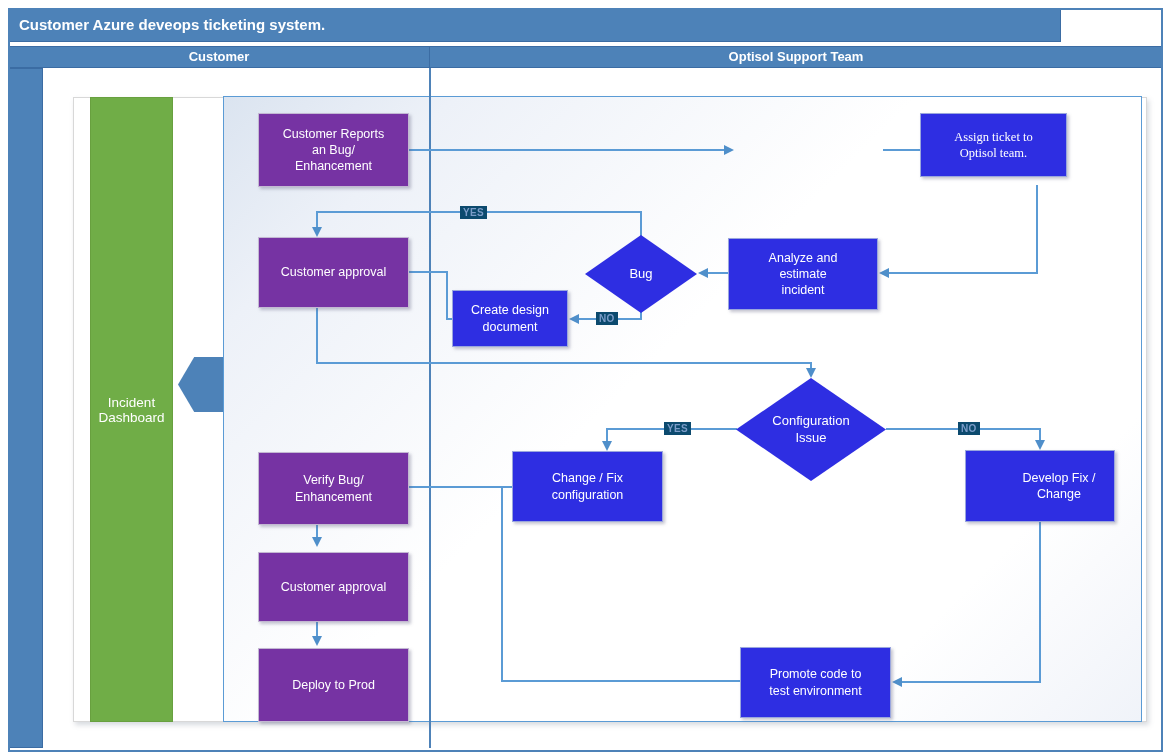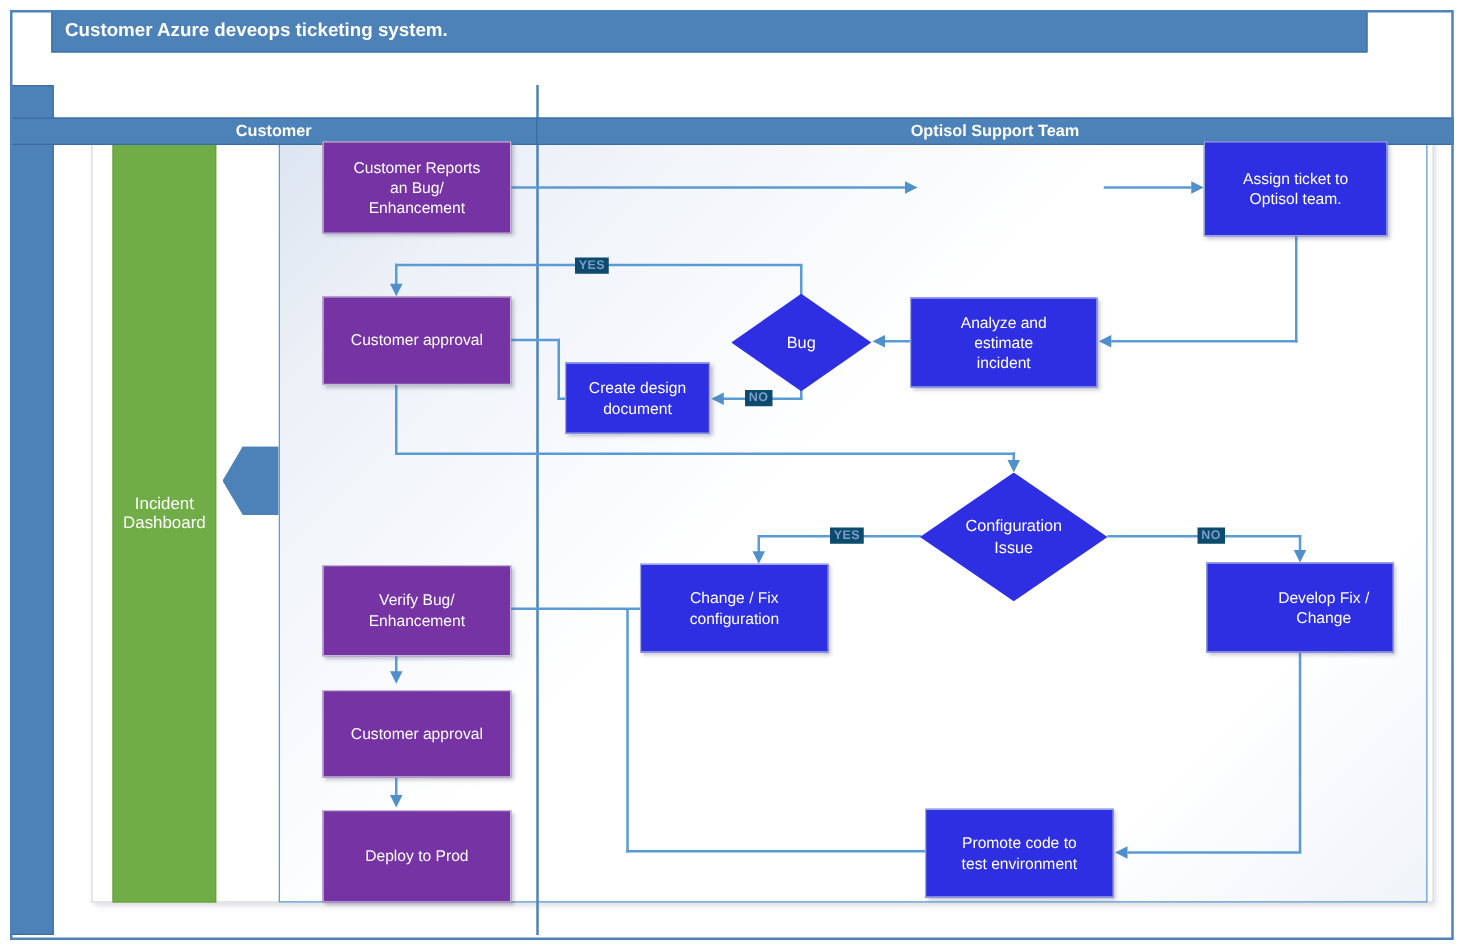--- a/index.html
+++ b/index.html
@@ -4,23 +4,23 @@
 <style>
   html,body{margin:0;padding:0;background:#ffffff;}
   .canvas{
     position:relative;width:1168px;height:756px;overflow:hidden;
     font-family:"Liberation Sans",sans-serif;background:#ffffff;
   }
   .abs{position:absolute;box-sizing:border-box;}
   
   .page-frame{left:8px;top:8px;width:1155px;height:744px;border:2px solid #4e82b8;background:transparent;pointer-events:none;z-index:50;}
   .title-bar{left:8px;top:8px;width:1053px;height:34px;background:#4d82b8;border:1px solid #3b6ca3;color:#ffffff;
-    font-size:15px;font-weight:bold;line-height:32px;padding-left:10px;z-index:5;margin-left:33px;}
+    font-size:15px;font-weight:bold;line-height:32px;padding-left:10px;z-index:5;}
   .lane-header{top:46px;height:22px;background:#4d82b8;border:1px solid #3b6ca3;color:#ffffff;font-size:13px;font-weight:bold;
-    text-align:center;line-height:20px;z-index:5;margin-top:48px;}
+    text-align:center;line-height:20px;z-index:5;}
   .phase-band{left:8px;top:68px;width:35px;height:680px;background:#4d82b8;border:1px solid #3b6ca3;z-index:4;}
   .lane-divider{left:429px;top:68px;width:2px;height:680px;background:#4e82b8;z-index:3;}
   
   .shapes-frame{left:73px;top:97px;width:1074px;height:625px;background:#ffffff;border:1px solid #d8d8d8;
     box-shadow:2px 3px 5px rgba(100,110,130,.25);z-index:1;}
   .flow-container{left:223px;top:96px;width:919px;height:626px;border:1px solid #5b9bd5;
     background:linear-gradient(135deg,#dbe4f0 0%,#edf1f8 15%,#ffffff 45%,#ffffff 80%,#f0f3f9 100%);z-index:2;}
   .dashboard-box{left:90px;top:97px;width:83px;height:625px;background:#70ad47;border:1px solid #68a03f;
     display:flex;align-items:center;justify-content:center;color:#ffffff;font-size:13.5px;text-align:center;z-index:4;}
   .pointer-shape{left:178px;top:357px;width:45px;height:55px;background:#4d82b8;
@@ -139,21 +139,21 @@
     <span class="label">Verify Bug/
 Enhancement</span>
   </div>
   <div class="abs node purple" style="left:242px;top:552px;width:151px;height:70px;">
     <span class="label">Customer approval</span>
   </div>
   <div class="abs node purple" style="left:242px;top:648px;width:151px;height:74px;">
     <span class="label">Deploy to Prod</span>
   </div>
 
-  <div class="abs node blue" style="left:963px;top:113px;width:147px;height:76px;">
+  <div class="abs node blue" style="left:920px;top:113px;width:147px;height:64px;font-family:Liberation Serif, serif;">
     <span class="label">Assign ticket to
 Optisol team.</span>
   </div>
   <div class="abs node blue" style="left:452px;top:290px;width:116px;height:57px;">
     <span class="label">Create design
 document</span>
   </div>
   <div class="abs node blue" style="left:728px;top:238px;width:150px;height:72px;">
     <span class="label">Analyze and
 estimate

